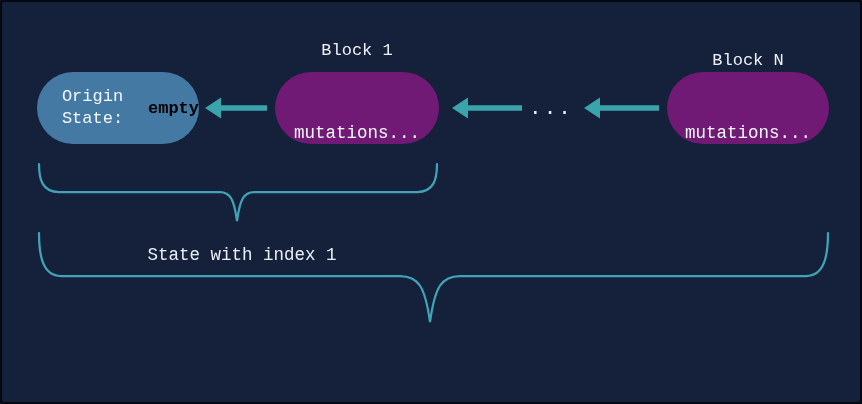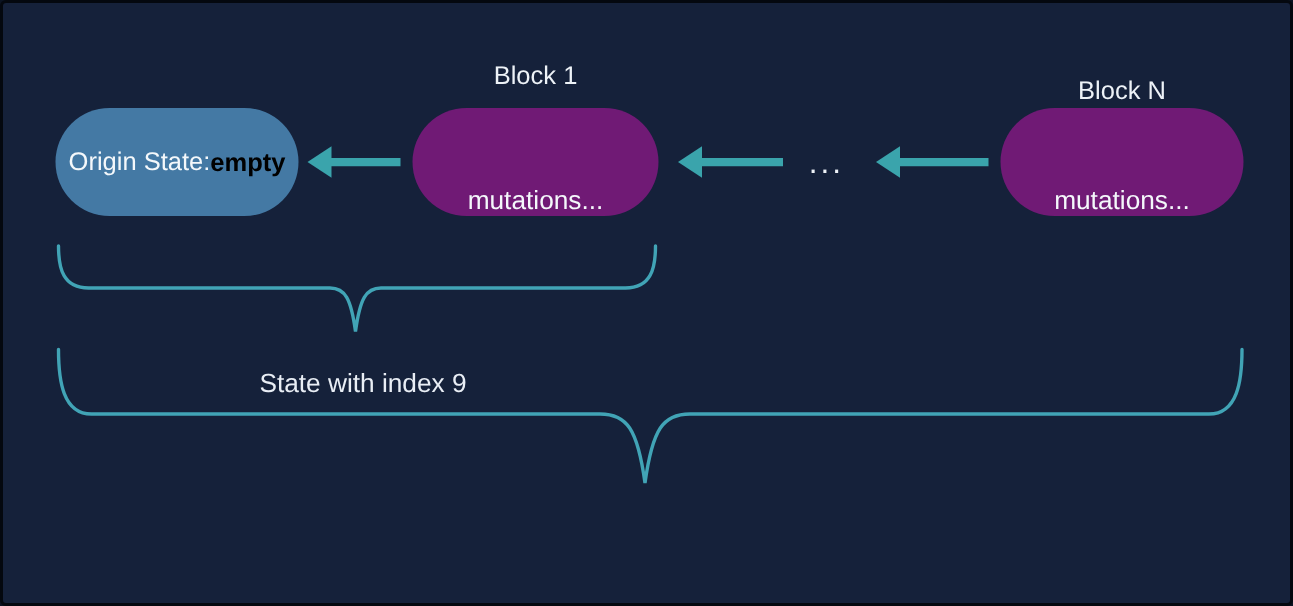--- a/index.html
+++ b/index.html
@@ -4,21 +4,21 @@
 <style>
   html,body{margin:0;padding:0;background:#0b1322;}
   .stage{
     position:relative;
     width:862px;height:404px;
     box-sizing:border-box;
     background:#15213A;
     border:2px solid #04080F;
     border-radius:4px;
     overflow:hidden;
-    font-family:Liberation Sans, sans-serif;
+    font-family:Liberation Mono, monospace;
     color:#EDF2F7;
   }
   .layer{position:absolute;left:0;top:0;width:862px;height:404px;}
   .pill{
     position:absolute;
     height:72px;
     border-radius:36px;
     display:flex;flex-direction:row;
     align-items:center;justify-content:center;
     text-align:center;
@@ -94,16 +94,16 @@
   <div class="pill pill-teal" style="left:273px;top:70px;width:164px;">
     <div class="pill-content">mutations...</div>
   </div>
 
   <div class="pill pill-teal" style="left:665px;top:70px;width:162px;">
     <div class="pill-content">mutations...</div>
   </div>
 
   <div class="ellipsis">...</div>
 
-  <div class="brace-label brace-label-1">State with index 9</div>
+  <div class="brace-label brace-label-1">State with index 1</div>
 
 
 </div>
 
 </body></html>

